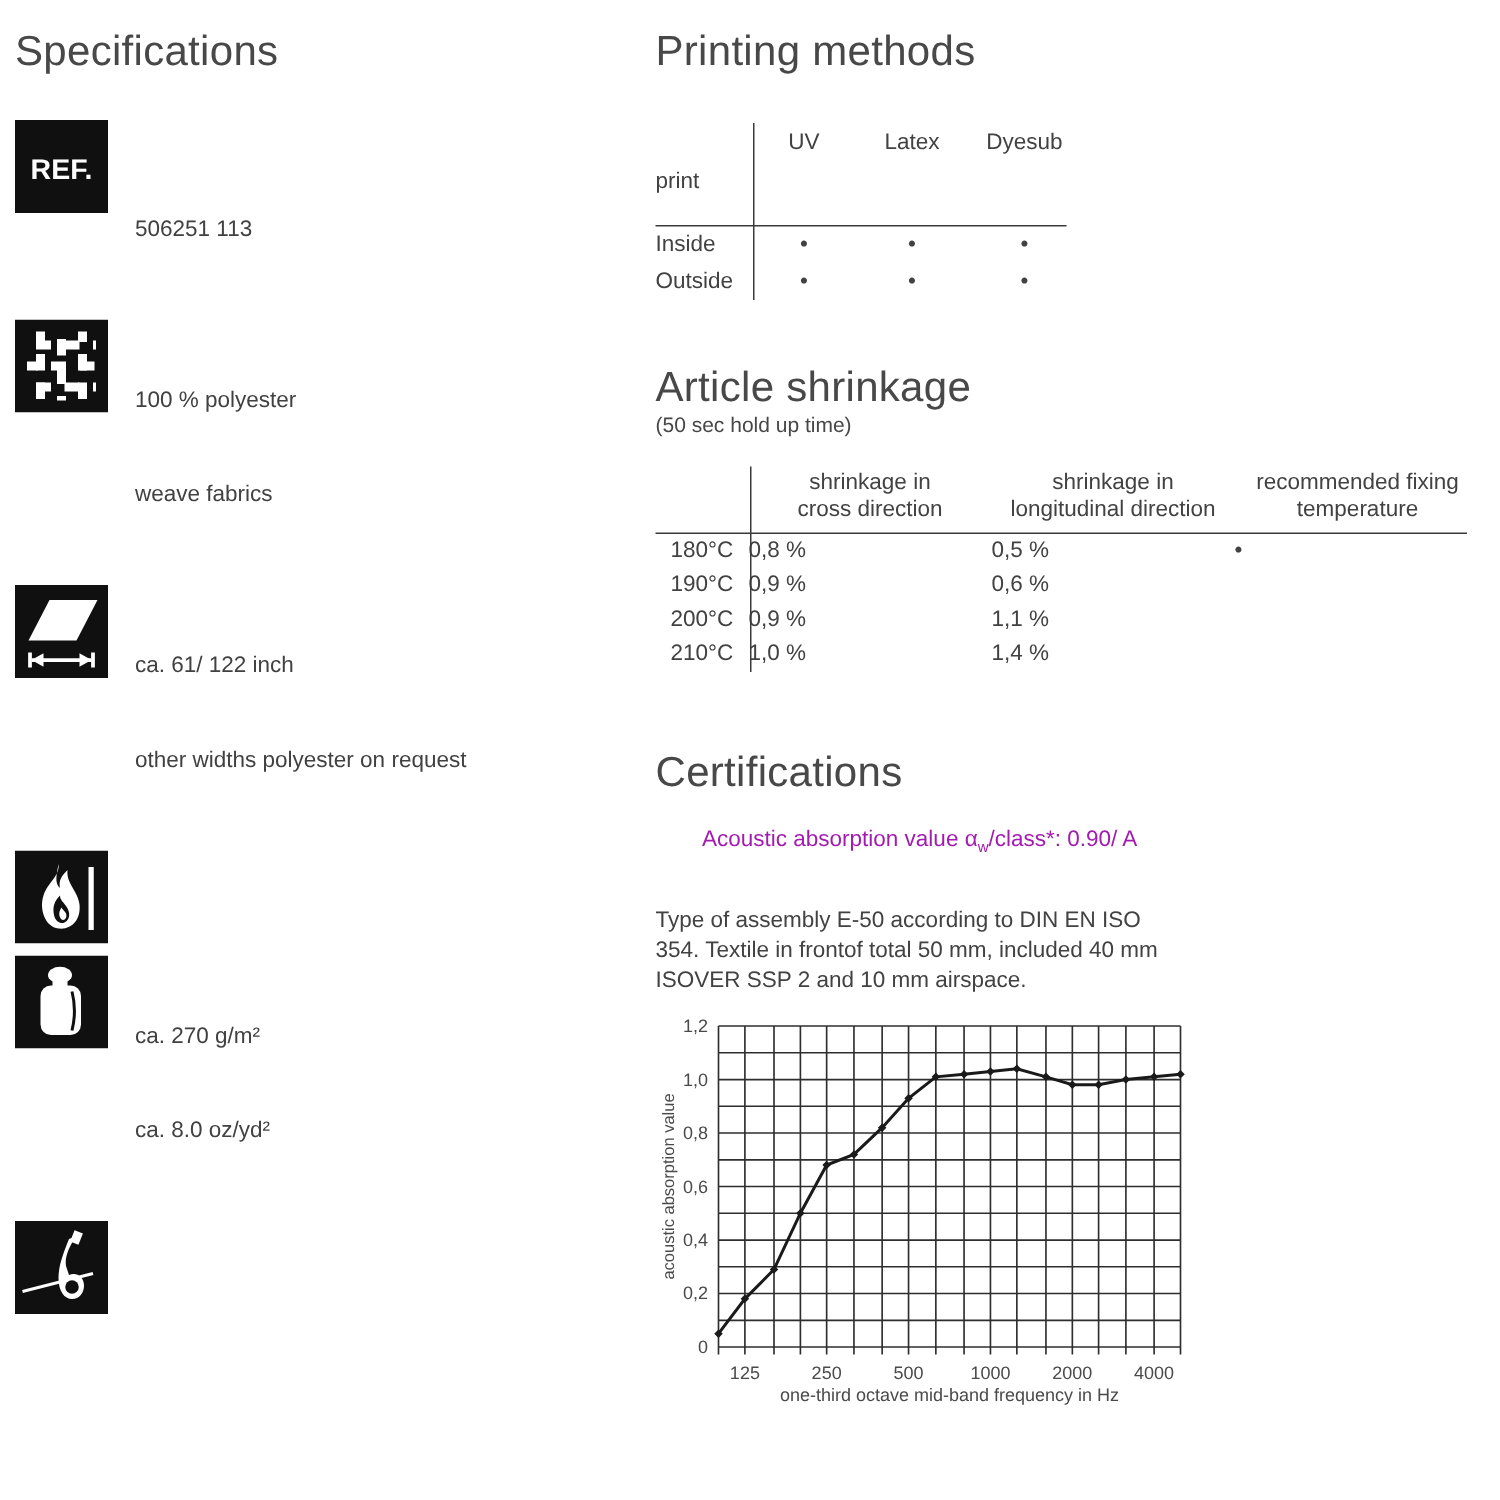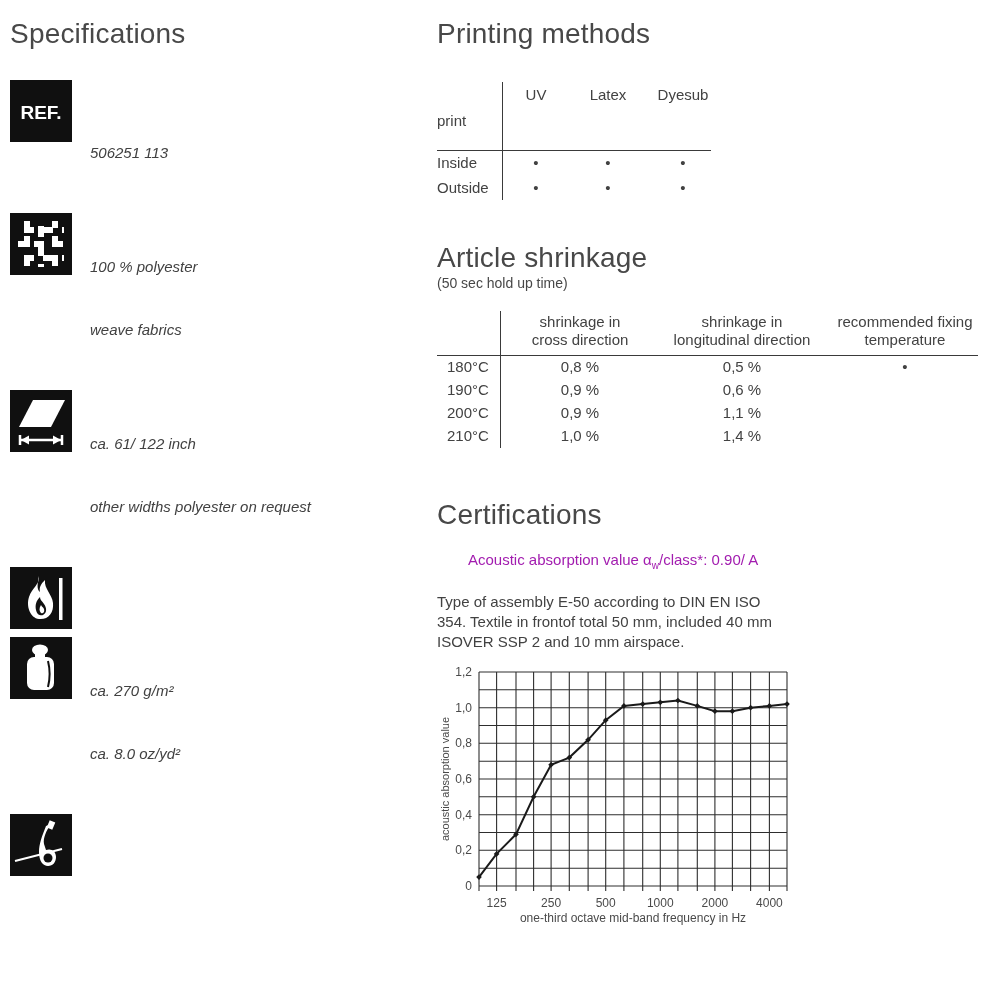--- a/index.html
+++ b/index.html
@@ -9,21 +9,21 @@
     position:relative;overflow:hidden;
   }
   h1{font-size:28px;font-weight:400;color:#484848;margin:0;line-height:28px;letter-spacing:.2px;}
   
   #left-col{position:absolute;left:10px;top:20px;width:420px;}
   #left-col h1{margin-bottom:32px;}
   .spec-item{display:flex;margin-bottom:8px;min-height:62px;align-items:flex-start;}
   .spec-icon{width:62px;height:62px;flex:0 0 62px;}
   .spec-text{margin-left:18px;padding-top:1px;font-size:15px;line-height:21px;color:#414141;white-space:pre-wrap;}
   .spec-text.vcenter{padding-top:20px;}
-  .spec-line{min-height:21px;font-style:italic;}
+  .spec-line{min-height:21px;}
   
   #right-col{position:absolute;left:437px;top:20px;width:560px;}
   
   .pm-table{position:relative;width:274px;font-size:15px;color:#424242;margin-top:32px;}
   .pm-row{display:grid;grid-template-columns:64px 70px 74px 76px;align-items:center;}
   .pm-row.r1{height:42px;align-items:start;}
   .pm-row.r2{height:28px;}
   .pm-row.r3{height:25px;}
   .pm-cell{text-align:center;}
   .pm-label{text-align:left;}
@@ -31,29 +31,29 @@
   .pm-vline{position:absolute;left:65px;top:2px;width:1px;height:118px;background:#3a3a3a;}
   .pm-hline{position:absolute;left:0;top:70px;width:274px;height:1px;background:#3a3a3a;}
   .dot{font-size:15px;}
   
   .as-block{margin-top:44px;}
   .as-subtitle{font-size:14px;color:#474747;margin-top:3px;}
   .as-table{position:relative;width:550px;font-size:15px;color:#424242;margin-top:20px;}
   .as-head{display:grid;grid-template-columns:62px 162px 162px 164px;min-height:44px;align-items:end;padding-bottom:6px;box-sizing:border-box;}
   .as-head .as-cell{white-space:pre-line;text-align:center;line-height:18px;}
   .as-row{display:grid;grid-template-columns:62px 162px 162px 164px;height:23px;align-items:center;}
-  .as-cell{text-align:center;}
+  .as-cell{}
   .as-label{text-align:left;padding-left:10px;}
   .as-vline{position:absolute;left:63px;top:0;width:1px;height:137px;background:#3a3a3a;}
   .as-hline{position:absolute;left:0;top:44px;width:541px;height:1px;background:#3a3a3a;}
   
   .cert-block{margin-top:54px;}
   .cert-acoustic{font-size:15px;margin-top:22px;color:#a21caf;margin-left:31px;}
   .cert-acoustic sub{font-size:10px;}
-  .cert-paragraph{font-size:15px;line-height:20px;margin-top:21px;width:350px;color:#424242;}
+  .cert-paragraph{font-size:15px;line-height:20px;margin-top:33px;width:350px;color:#424242;}
   
   #chart-wrap{margin-top:8px;}
   .tick{font-size:12px;fill:#4a4a4a;}
   .axis-title{font-size:12px;fill:#4a4a4a;}
   .y-axis-title{font-size:11px;fill:#4a4a4a;}
 </style>
 </head>
 <body>
 
 <div id="left-col">

